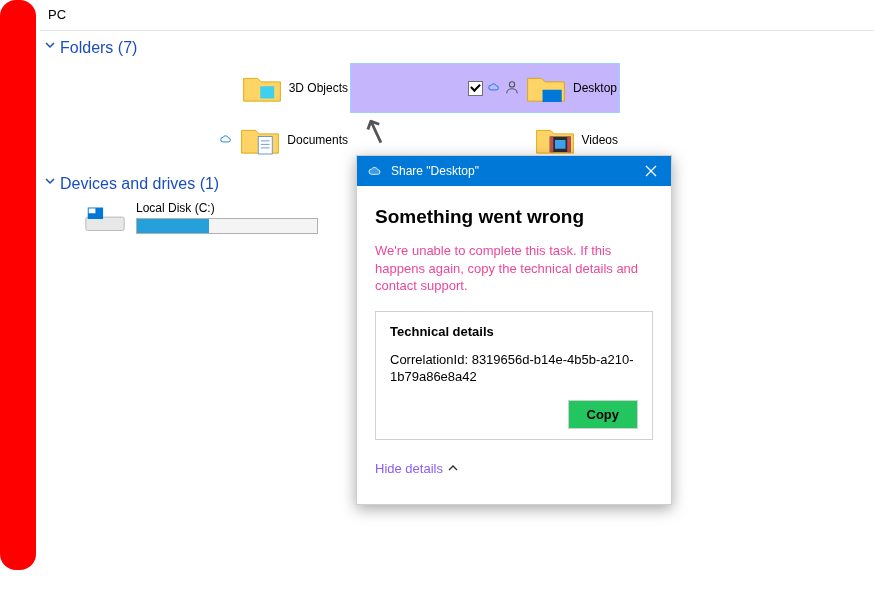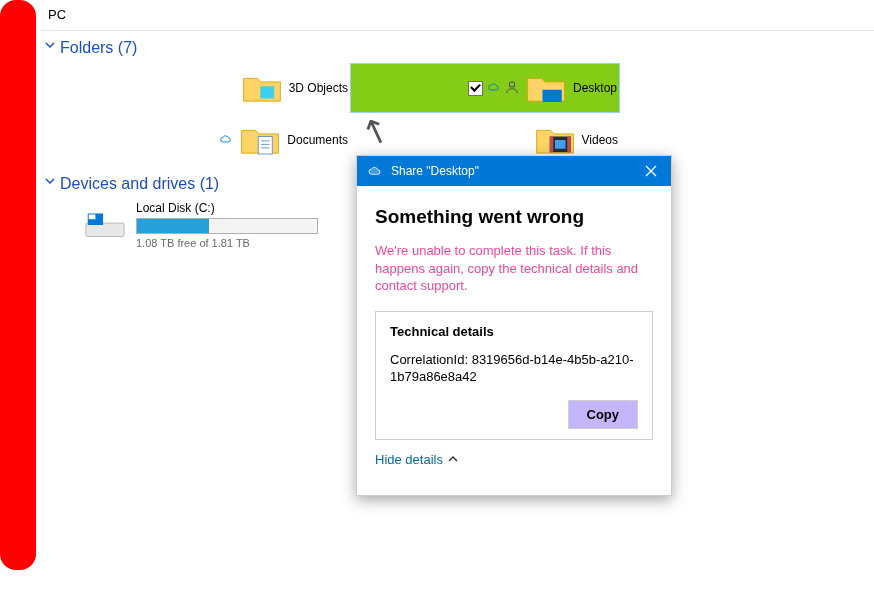--- a/index.html
+++ b/index.html
@@ -5,21 +5,21 @@
   html,body{margin:0;padding:0;font-family:"Segoe UI",Arial,sans-serif;font-size:12px;color:#000;background:#fff;}
   .canvas{position:relative;width:874px;height:592px;overflow:hidden;}
   .redaction{position:absolute;left:0;top:0;width:36px;height:570px;background:red;border-radius:16px;}
   .content{position:absolute;left:40px;top:0;right:0;bottom:0;}
   .crumb{height:30px;line-height:30px;font-size:13px;padding-left:8px;border-bottom:1px solid #e6e6e6;}
   .section-header{display:flex;align-items:flex-start;color:#1a4ec0;font-size:16px;padding:8px 4px 6px 4px;cursor:pointer;}
   .section-header .chev{margin-right:4px;display:inline-flex;align-items:center;}
   .section-header .chev svg{width:12px;height:12px;}
   .item-grid{display:flex;flex-wrap:wrap;}
   .folder-item{display:flex;align-items:center;width:270px;height:50px;padding:2px;box-sizing:border-box;margin-bottom:2px;position:relative;justify-content:flex-end;}
-  .folder-item.selected{background:#84cc16;border:1px solid #99d1ff;}
+  .folder-item.selected{background:#c4b5fd;border:1px solid #99d1ff;}
   .folder-icon{width:42px;height:42px;flex:0 0 42px;display:flex;align-items:center;justify-content:center;margin:0 6px 0 4px;}
   .folder-label{font-size:12px;}
   .status-icons{display:flex;align-items:center;gap:4px;margin-left:6px;margin-right:2px;}
   .status-icons svg{width:14px;height:14px;}
   .checkbox{width:13px;height:13px;border:1px solid #707070;display:flex;align-items:center;justify-content:center;background:#fff;}
   .checkbox.checked::after{content:"";width:7px;height:4px;border-left:2px solid #000;border-bottom:2px solid #000;transform:rotate(-45deg) translate(1px,-1px);}
   .drive{display:flex;align-items:center;width:300px;padding:2px;margin-left:40px;}
   .drive-icon{width:46px;height:36px;flex:0 0 46px;margin-right:8px;display:flex;align-items:center;justify-content:center;}
   .drive-info{display:flex;flex-direction:column;}
   .drive-bar{width:180px;height:14px;border:1px solid #b0b0b0;background:#f4f4f4;margin:3px 0;position:relative;}
@@ -34,22 +34,22 @@
   .dlg-title .ttxt{flex:1;}
   .dlg-close{width:40px;height:30px;display:flex;align-items:center;justify-content:center;cursor:pointer;}
   .dlg-close svg{width:12px;height:12px;stroke:#fff;}
   .dlg-body{padding:20px 18px 28px 18px;font-size:13px;}
   .dlg-h1{font-weight:600;font-size:19px;margin-bottom:14px;}
   .dlg-msg{color:#ec4899;line-height:1.35;margin-bottom:16px;}
   .tech-box{border:1px solid #d0d0d0;padding:12px 14px 10px 14px;}
   .tech-h{font-weight:600;margin-bottom:12px;}
   .tech-v{margin-bottom:14px;word-break:break-word;line-height:1.35;}
   .copy-row{display:flex;justify-content:flex-end;}
-  .copy-btn{background:#c4b5fd;border:1px solid #cfcfcf;padding:6px 18px;font-weight:600;cursor:pointer;font-size:13px;}
-  .hide-row{display:flex;align-items:center;margin-top:12px;color:#0369a1;cursor:pointer;}
+  .copy-btn{background:#22c55e;border:1px solid #cfcfcf;padding:6px 18px;font-weight:600;cursor:pointer;font-size:13px;}
+  .hide-row{display:flex;align-items:center;margin-top:21px;color:#8b5cf6;cursor:pointer;}
   .hide-row svg{width:12px;height:12px;margin-left:4px;}
   .cloud-outline{stroke:#0078d7;fill:none;stroke-width:1.5;}
   .person-outline{stroke:#555;fill:none;stroke-width:1.3;}
 </style>
 </head>
 <body>
 
 <div class="canvas">
   <div class="redaction"></div>
 
@@ -154,21 +154,20 @@
           <rect x="4" y="16" width="40" height="14" rx="2" fill="#e8e8e8" stroke="#b8b8b8"></rect>
           <rect x="6" y="6" width="16" height="12" fill="#0078d7"></rect>
           <rect x="7" y="7" width="7" height="5" fill="#fff"></rect>
         </svg>
       </span>
       <div class="drive-info">
         <span>Local Disk (C:)</span>
         <div class="drive-bar">
           <div class="drive-bar-fill" style="width:40%"></div>
         </div>
-        <span class="drive-free">1.08 TB free of 1.81 TB</span>
       </div>
     </div>
   </div>
 
   <div class="arrow-annot" style="left:362px;top:110px;">↖</div>
 
   <div class="dialog">
     <div class="dlg-title">
       <span class="cloud">
         <svg viewBox="0 0 24 16">

